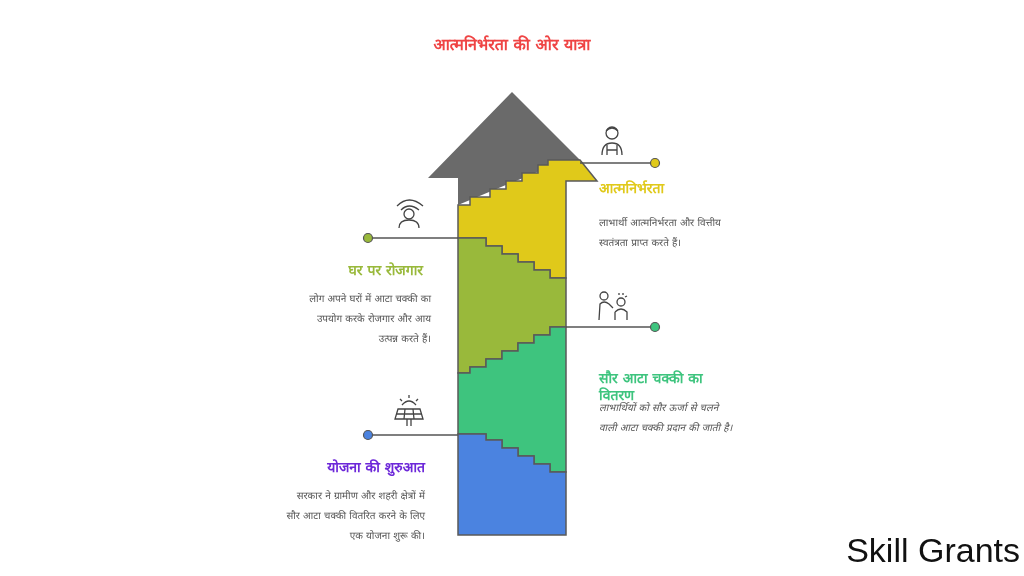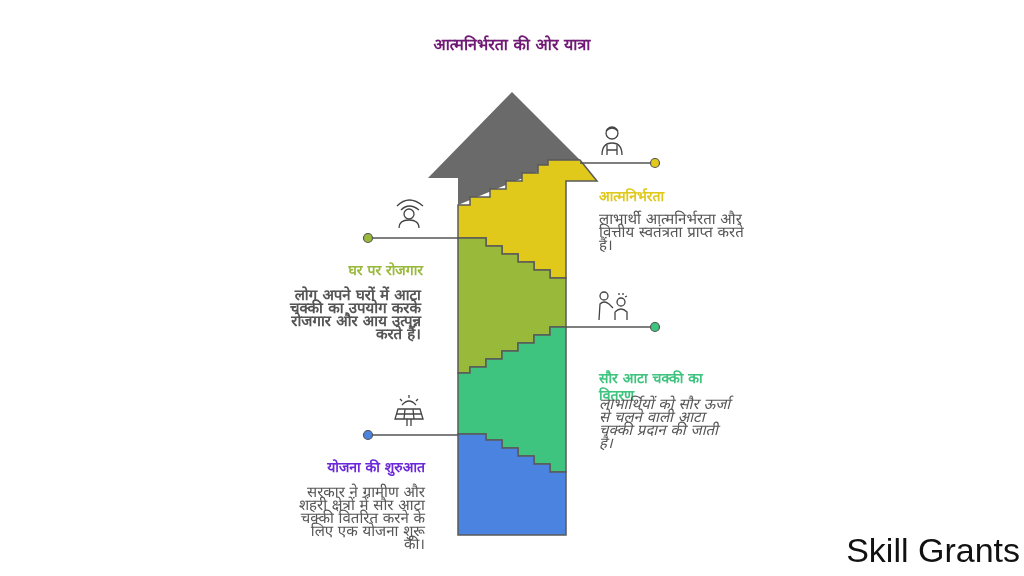--- a/index.html
+++ b/index.html
@@ -1,20 +1,20 @@
 <!DOCTYPE html>
 <html><head>
 <meta charset="utf-8">
 <style>
   html, body { margin:0; padding:0; background:#ffffff; }
   body { width:1024px; height:576px; position:relative; overflow:hidden; font-family:"DejaVu Sans", sans-serif; }
-  .title { position:absolute; left:0; width:1024px; top:33px; text-align:center; font-size:16px; font-weight:bold; color:#701a75; }
+  .title { position:absolute; left:0; width:1024px; top:33px; text-align:center; font-size:16px; font-weight:bold; color:#ef4444; }
   svg.diagram { position:absolute; left:0; top:0; }
   .step-title { position:absolute; font-size:14px; font-weight:bold; line-height:17px; }
-  .step-desc { position:absolute; font-size:15px; color:#555; line-height:13px; }
+  .step-desc { position:absolute; font-size:10px; color:#555; line-height:20px; }
   .right { text-align:left; }
   .left { text-align:right; }
   .brand { position:absolute; right:4px; bottom:6px; font-family:"Liberation Sans", sans-serif; font-size:34px; color:#111; }
 </style>
 </head>
 <body>
 
 <div class="title">आत्मनिर्भरता की ओर यात्रा</div>
 
 <svg class="diagram" width="1024" height="576" viewBox="0 0 1024 576">
@@ -67,25 +67,25 @@
   </g>
   <g transform="translate(395,395)" fill="none" stroke="#444" stroke-width="1.3">
     <path d="M7 10 Q14 2 21 10"></path>
     <path d="M14 0 L14 3 M5 4 L7 6 M23 4 L21 6"></path>
     <path d="M3 14 L25 14 L28 24 L0 24 Z"></path>
     <path d="M10 14 L9 24 M18 14 L19 24 M1.5 19 L26.5 19"></path>
     <path d="M12 24 L12 31 M16 24 L16 31"></path>
   </g>
 </svg>
 
-<div class="step-title right" style="left: 599px; top: 188px; width: 160px; color: rgb(224, 201, 26);">आत्मनिर्भरता</div>
+<div class="step-title right" style="left: 599px; top: 180px; width: 160px; color: rgb(224, 201, 26);">आत्मनिर्भरता</div>
 <div class="step-desc right" style="left:599px; top:213px; width:150px;">लाभार्थी आत्मनिर्भरता और वित्तीय स्वतंत्रता प्राप्त करते हैं।</div>
 
 <div class="step-title left" style="left: 270px; top: 262px; width: 153px; color: rgb(153, 185, 59);">घर पर रोजगार</div>
-<div class="step-desc left" style="left:286px; top:289px; width:135px;font-weight:bold;">लोग अपने घरों में आटा चक्की का उपयोग करके रोजगार और आय उत्पन्न करते हैं।</div>
+<div class="step-desc left" style="left:296px; top:289px; width:135px;">लोग अपने घरों में आटा चक्की का उपयोग करके रोजगार और आय उत्पन्न करते हैं।</div>
 
 <div class="step-title right" style="left: 599px; top: 352px; width: 140px; color: rgb(62, 196, 126); margin-top: 18px;">सौर आटा चक्की का वितरण</div>
 <div class="step-desc right" style="left:599px; top:398px; width:135px;font-style:italic;">लाभार्थियों को सौर ऊर्जा से चलने वाली आटा चक्की प्रदान की जाती है।</div>
 
 <div class="step-title left" style="left: 250px; top: 459px; width: 175px; color: #6d28d9;">योजना की शुरुआत</div>
 <div class="step-desc left" style="left:285px; top:486px; width:140px;">सरकार ने ग्रामीण और शहरी क्षेत्रों में सौर आटा चक्की वितरित करने के लिए एक योजना शुरू की।</div>
 
 <div class="brand">Skill Grants</div>
 
 </body></html>

